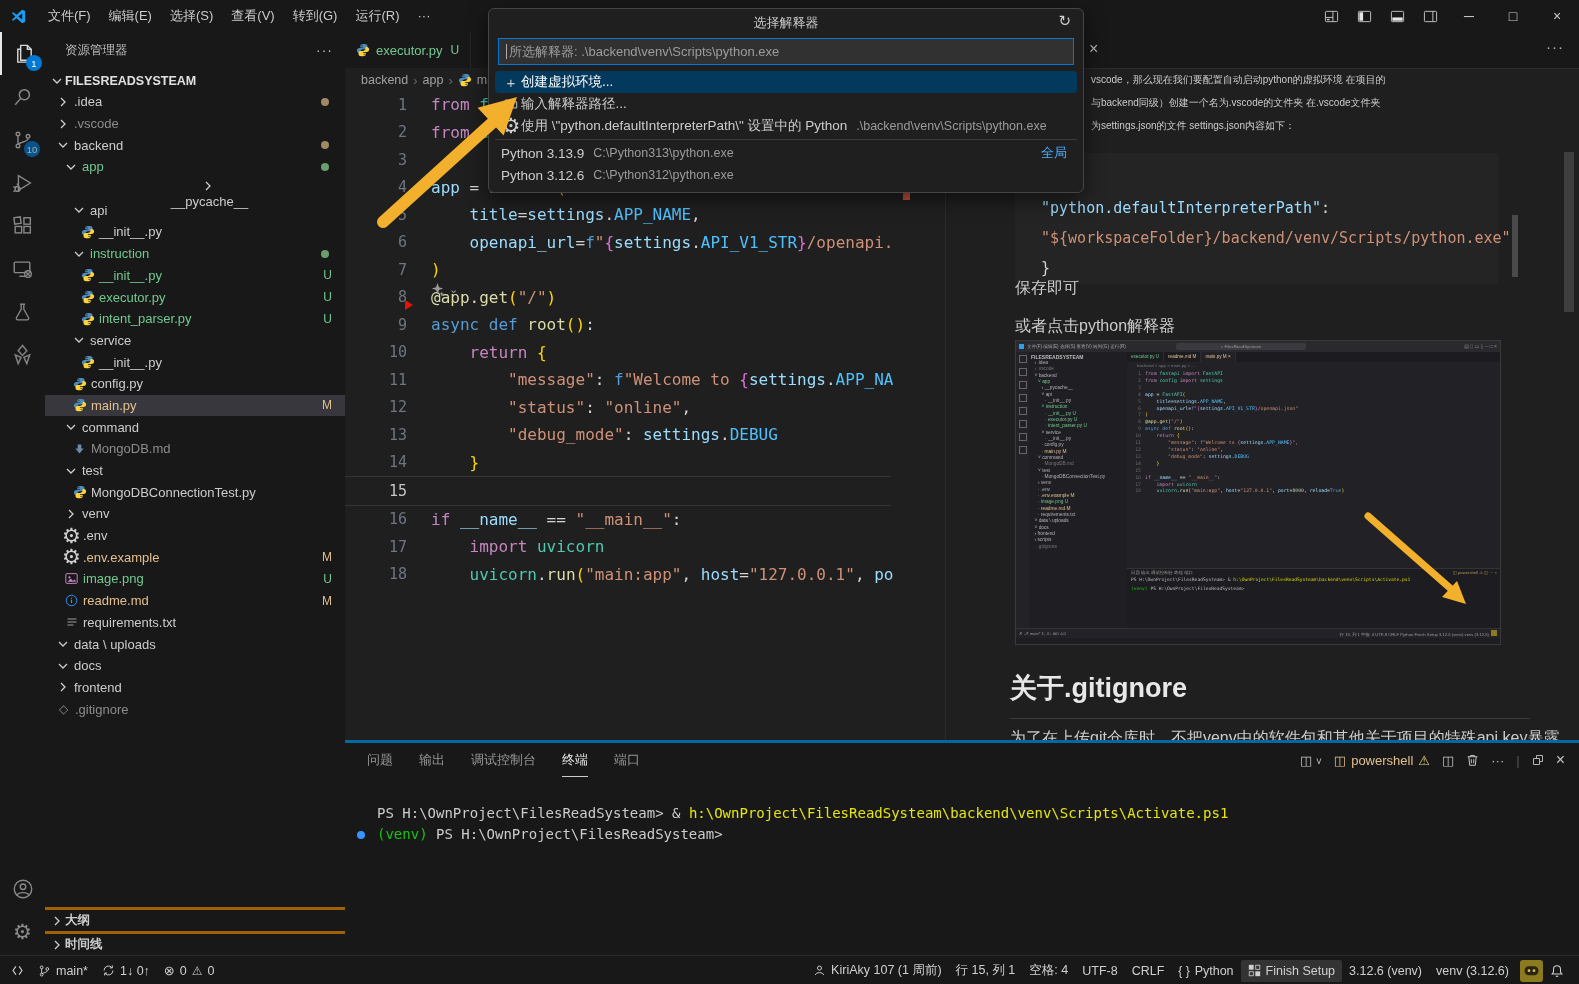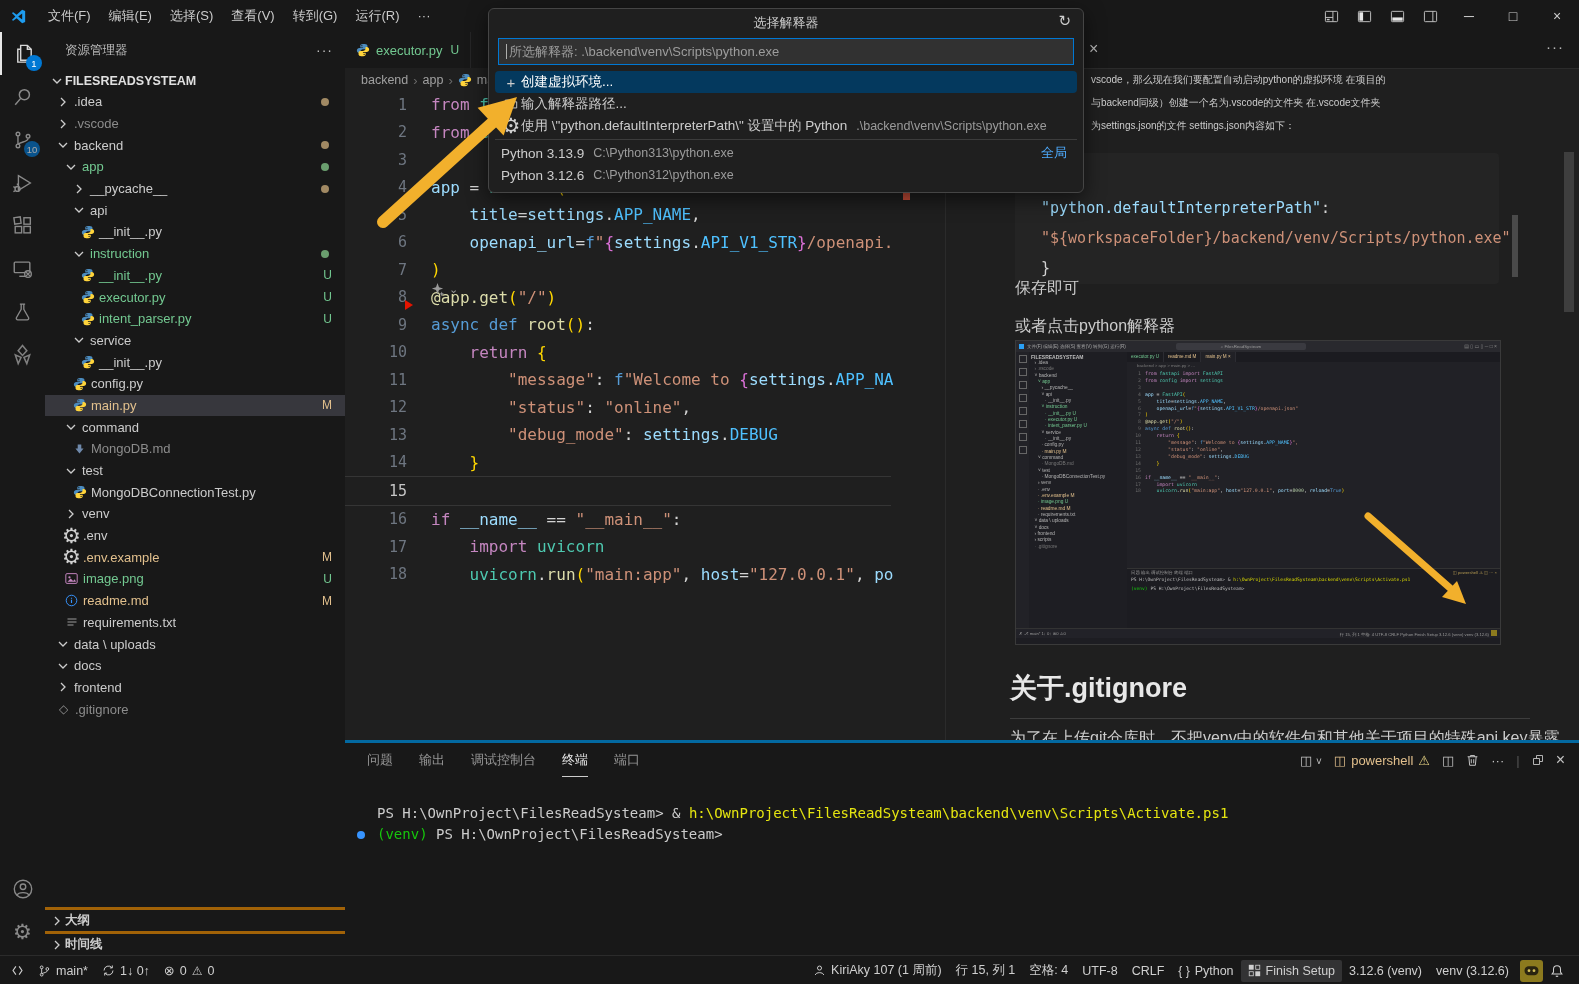--- a/index.html
+++ b/index.html
@@ -312,21 +312,21 @@
         </div>
         <div class="trow" style="padding-left: 18px;">
           <span class="twisty">
             <svg width="16" height="16" viewBox="0 0 16 16">
               <path d="M4 6l4 4 4-4" stroke="#cccccc" fill="none" stroke-width="1.3"></path>
             </svg>
           </span>
           <span class="tlabel c-green">app</span>
           <span class="tdot green"></span>
         </div>
-        <div class="trow" style="padding-left: 26px;">
+        <div class="trow" style="padding-left: 26px; flex-direction: column;">
           <span class="twisty">
             <svg width="16" height="16" viewBox="0 0 16 16">
               <path d="M6 4l4 4-4 4" stroke="#cccccc" fill="none" stroke-width="1.3"></path>
             </svg>
           </span>
           <span class="tlabel">__pycache__</span>
           <span class="tdot mod"></span>
         </div>
         <div class="trow" style="padding-left: 26px;">
           <span class="twisty">

